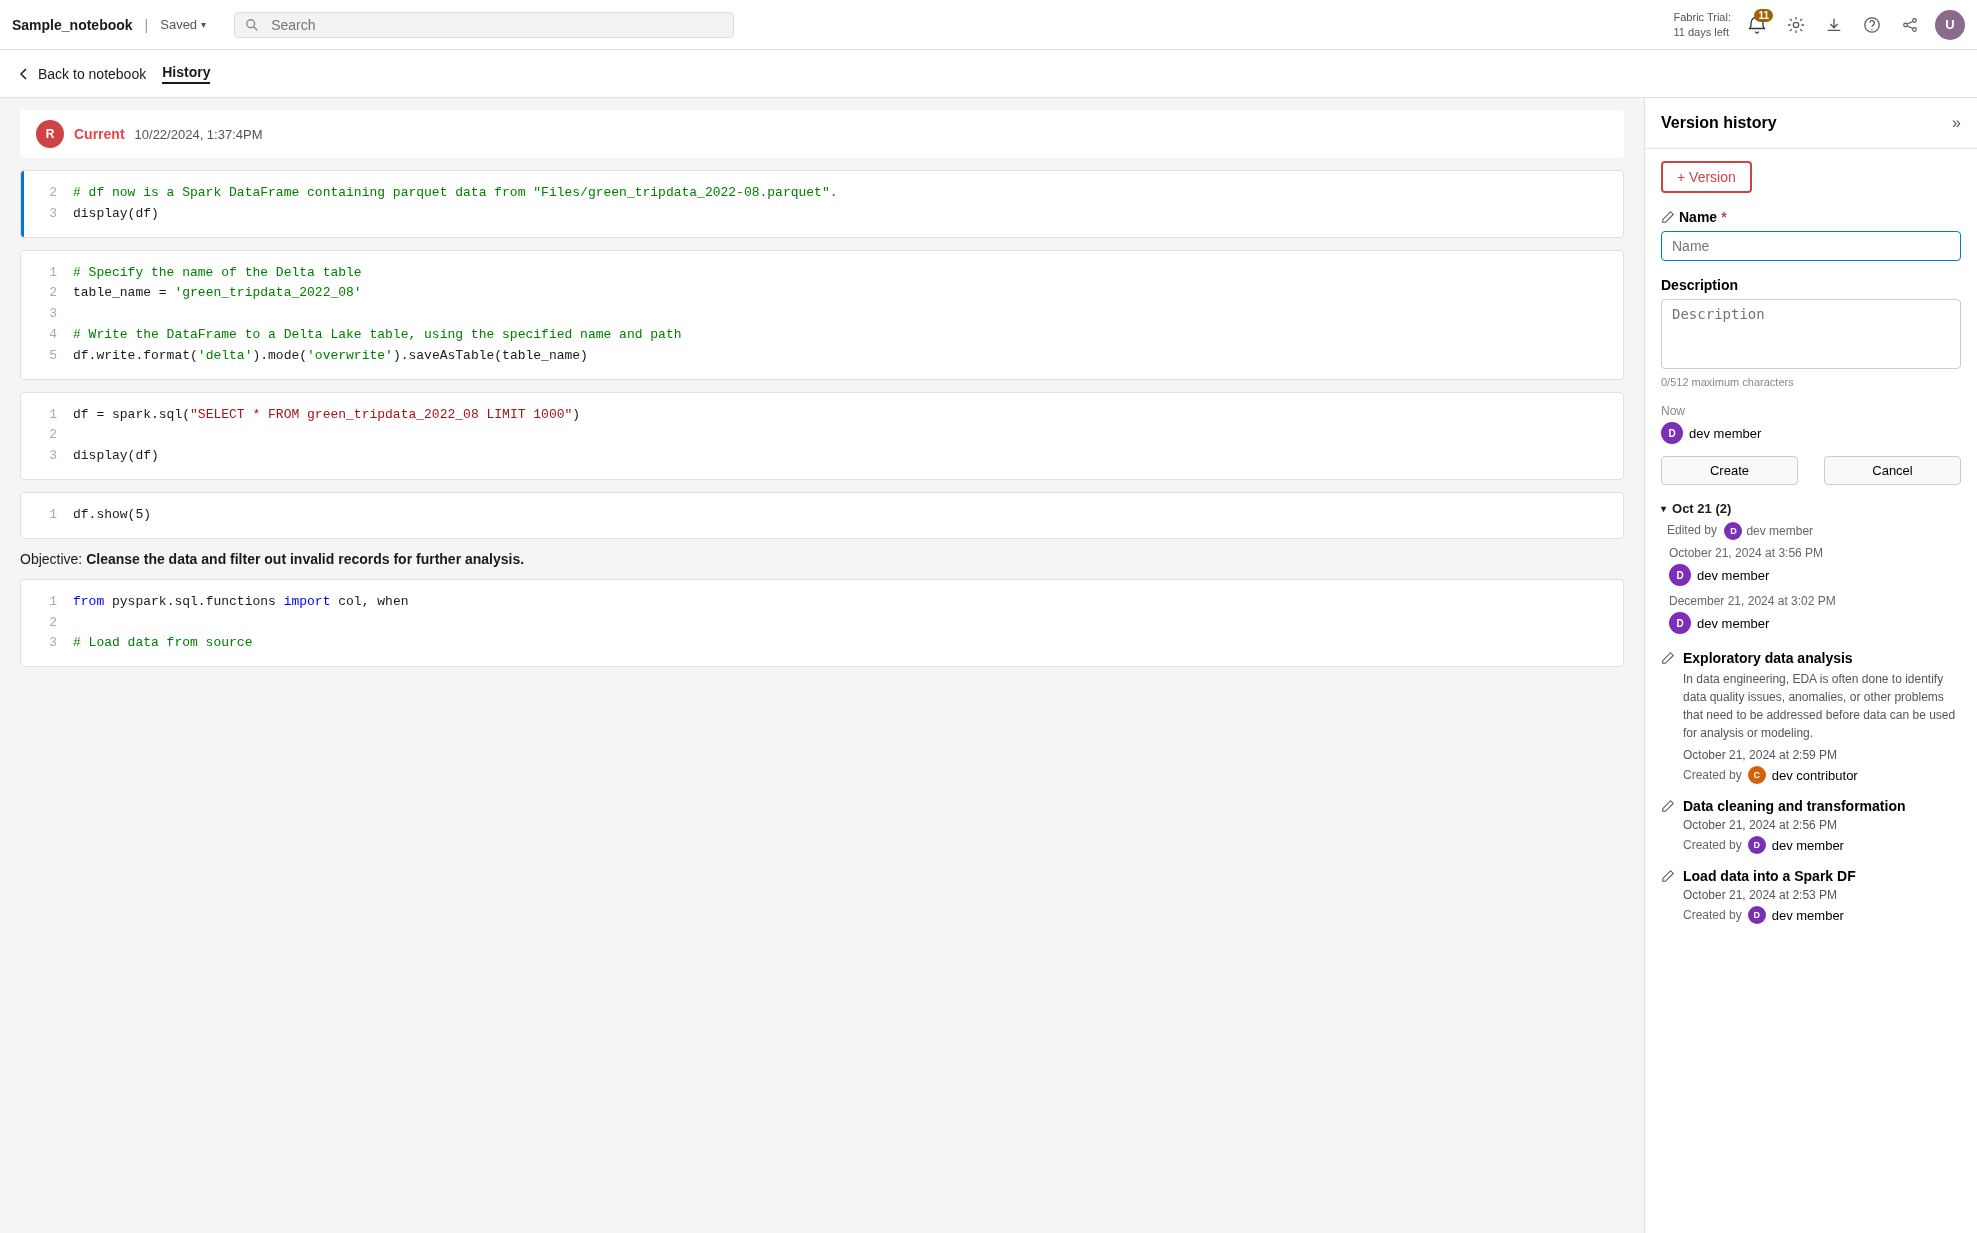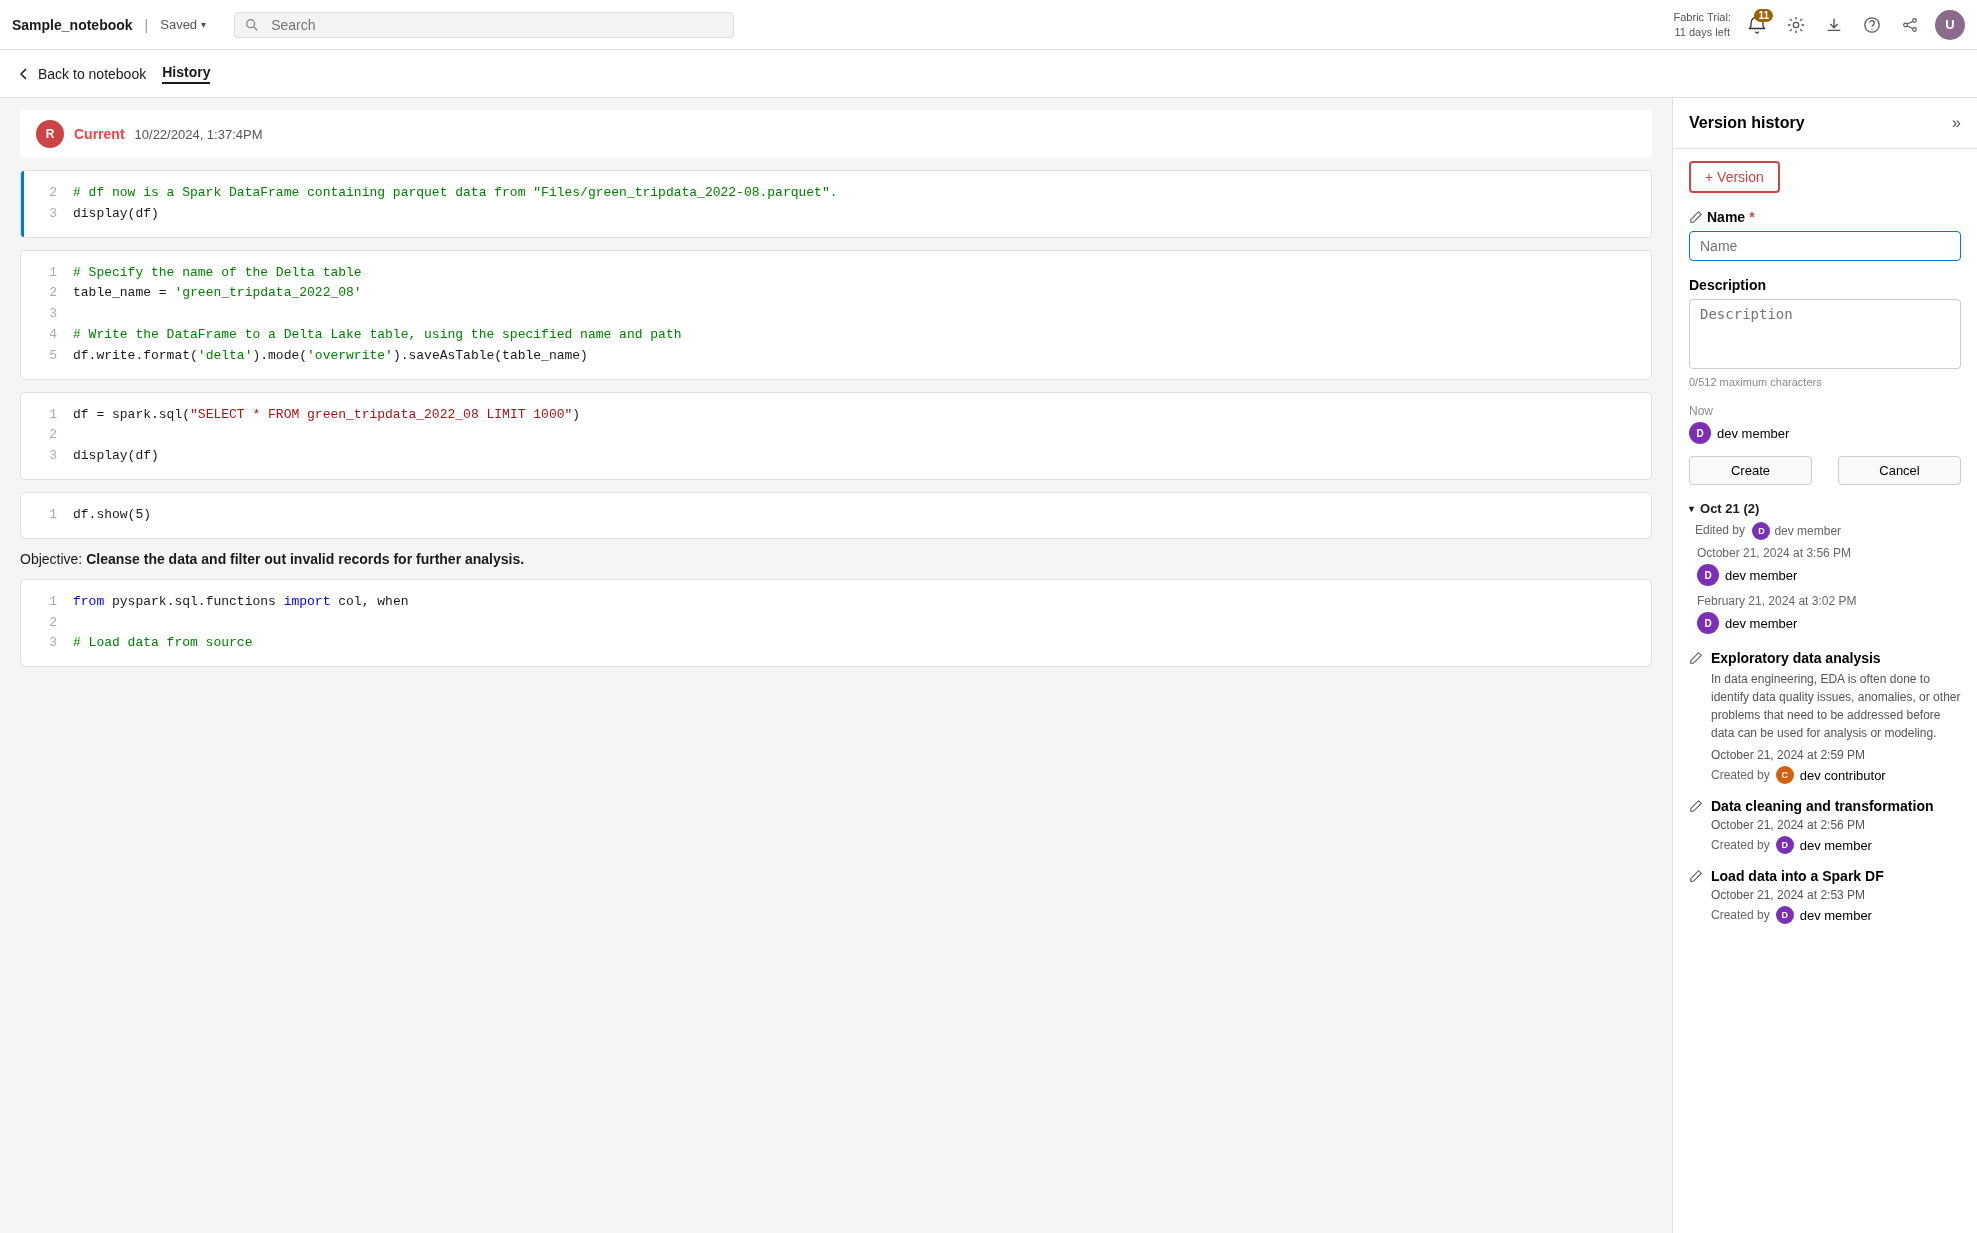--- a/index.html
+++ b/index.html
@@ -19,21 +19,21 @@
       flex: 1; margin: 0 20px; max-width: 500px;
       display: flex; align-items: center; background: #f3f3f3;
       border: 1px solid #ddd; border-radius: 4px; padding: 4px 10px; gap: 12px;
     }
     .topbar-search input {
       border: none; background: transparent; outline: none; font-size: 14px; flex: 1;
     }
     .topbar-right {
       margin-left: auto; display: flex; align-items: center; gap: 12px;
     }
-    .trial-badge { font-size: 11px; color: #555; text-align: center; line-height: 1.3; }
+    .trial-badge { font-size: 11px; color: #555; text-align: left; line-height: 1.3; }
     .notif-btn {
       position: relative; background: none; border: none; cursor: pointer;
       width: 28px; height: 28px; display: flex; align-items: center; justify-content: center;
     }
     .notif-count {
       position: absolute; top: -2px; right: -2px;
       background: #a16207; color: #fff; border-radius: 10px;
       font-size: 10px; padding: 1px 4px; font-weight: 600;
     }
     .icon-btn {
@@ -102,21 +102,21 @@
     .str2 { color: #008000; } 
     .comment { color: #008000; }
     .normal { color: #1a1a1a; }
 
     
     .objective-text { margin: 12px 0; font-size: 14px; color: #1a1a1a; }
     .objective-text strong { font-weight: 700; }
 
     
     .right-panel {
-      width: 305px; background: #fff; border-left: 1px solid #e0e0e0;
+      width: 333px; background: #fff; border-left: 1px solid #e0e0e0;
       display: flex; flex-direction: column; overflow: hidden;
     }
     .right-panel-header {
       display: flex; align-items: center; justify-content: space-between;
       padding: 16px; border-bottom: 1px solid #e0e0e0;
     }
     .right-panel-title { font-size: 16px; font-weight: 600; }
     .collapse-btn { background: none; border: none; cursor: pointer; font-size: 16px; color: #555; }
 
     .right-panel-body { flex: 1; overflow-y: auto; padding: 12px 16px; }
@@ -372,21 +372,21 @@
 
         <div class="version-entry">
           <div class="version-date">October 21, 2024 at 3:56 PM</div>
           <div class="version-user">
             <div class="user-chip-avatar ua-purple" style="width:22px;height:22px;font-size:10px;border-radius:50%;background:#7b2fb5;color:white;display:flex;align-items:center;justify-content:center;">D</div>
             <span>dev member</span>
           </div>
         </div>
 
         <div class="version-entry">
-          <div class="version-date">February 21, 2024 at 3:02 PM</div>
+          <div class="version-date">December 21, 2024 at 3:02 PM</div>
           <div class="version-user">
             <div class="user-chip-avatar ua-purple" style="width:22px;height:22px;font-size:10px;border-radius:50%;background:#7b2fb5;color:white;display:flex;align-items:center;justify-content:center;">D</div>
             <span>dev member</span>
           </div>
         </div>
       </div>
 
       
       <div class="named-version">
         <div class="named-version-header">

